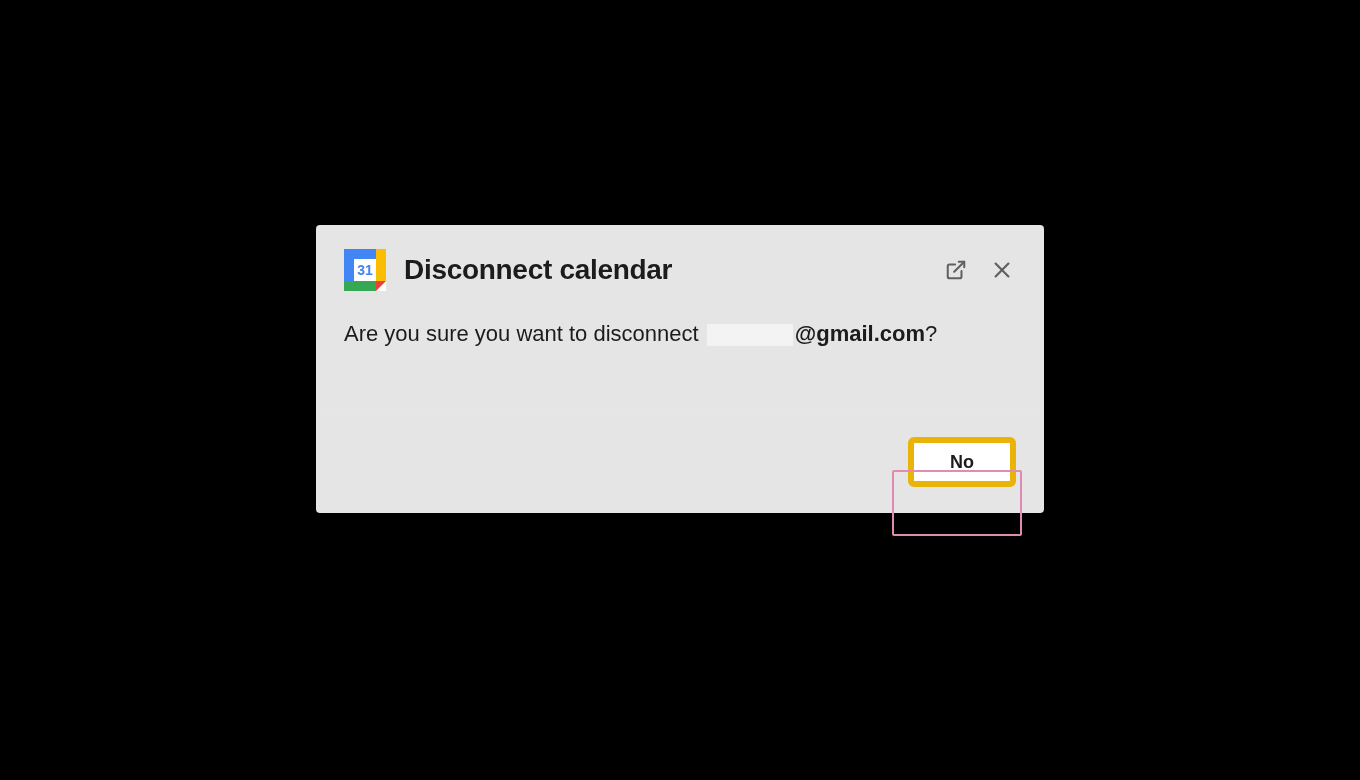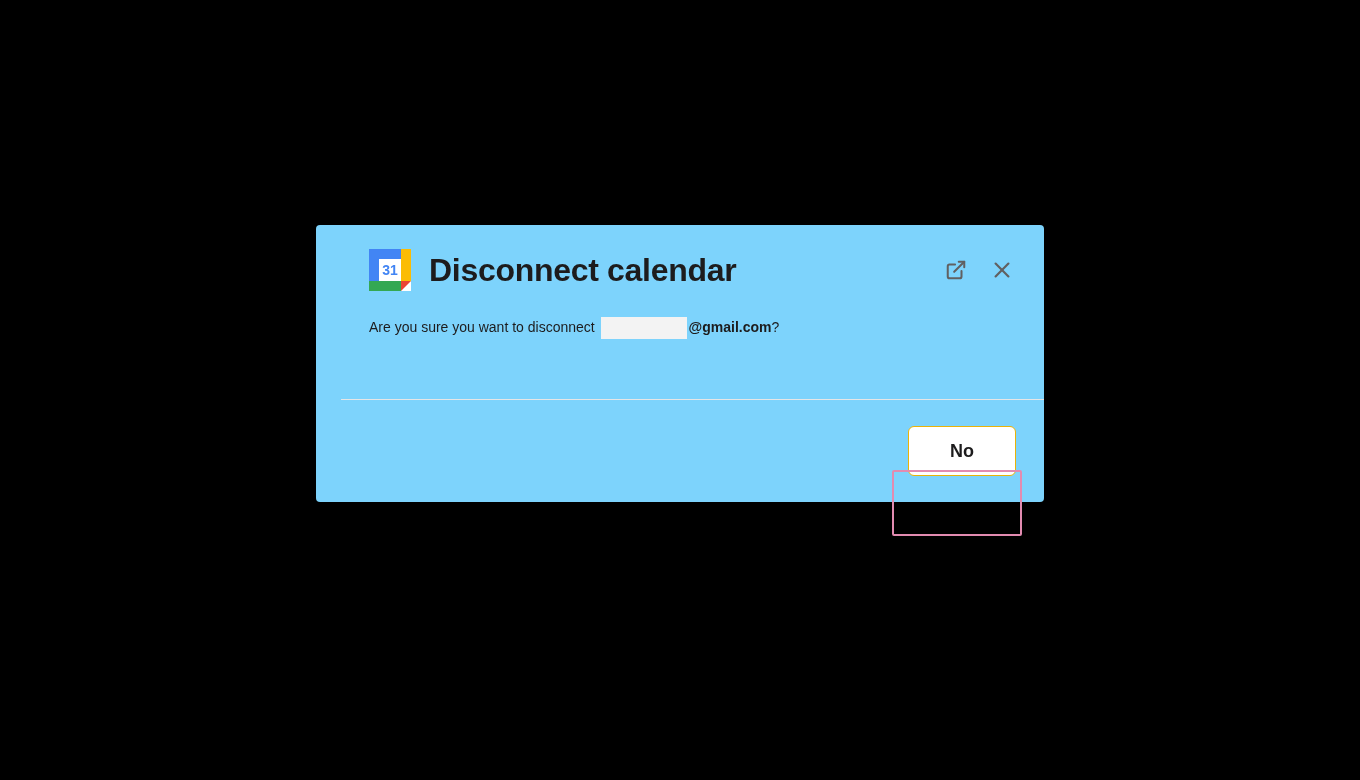--- a/index.html
+++ b/index.html
@@ -12,42 +12,41 @@
       height: 780px;
       background: #000;
       font-family: -apple-system, BlinkMacSystemFont, "Segoe UI", Helvetica, Arial, sans-serif;
       position: relative;
     }
     .modal {
       position: absolute;
       left: 316px;
       top: 225px;
       width: 728px;
-      background: #7dd3fc;
+      background: #e5e5e5;
       border-radius: 4px;
-      padding-left: 25px;
     }
     .modal-header {
       display: flex;
       align-items: center;
       padding: 24px 28px 18px 28px;
       gap: 18px;
     }
     .calendar-icon {
       width: 42px;
       height: 42px;
       position: relative;
       flex-shrink: 0;
     }
     .gcal-svg {
       width: 42px;
       height: 42px;
     }
     .modal-title {
-      font-size: 32px;
+      font-size: 28px;
       font-weight: 800;
       color: #1d1c1d;
       flex: 1;
       letter-spacing: -0.3px;
     }
     .header-actions {
       display: flex;
       gap: 18px;
       align-items: center;
     }
@@ -55,21 +54,21 @@
       width: 28px;
       height: 28px;
       display: flex;
       align-items: center;
       justify-content: center;
       cursor: pointer;
       color: #616061;
     }
     .modal-body {
       padding: 8px 28px 60px 28px;
-      font-size: 14px;
+      font-size: 22px;
       color: #1d1c1d;
       line-height: 1.5;
     }
     .body-text {
       display: inline;
     }
     .redacted {
       display: inline-block;
       width: 86px;
       height: 22px;
@@ -99,21 +98,21 @@
       font-size: 18px;
       font-weight: 700;
       cursor: pointer;
       display: flex;
       align-items: center;
       justify-content: center;
       padding: 0 28px;
     }
     .btn-secondary {
       background: #fff;
-      border: 1px solid #eab308;
+      border: 6px solid #eab308;
       color: #1d1c1d;
     }
     .btn-primary {
       background: #007a5a;
       border: 1px solid #007a5a;
       color: #fff;
     }
     .highlight-box {
       position: absolute;
       border: 2px solid #e28bb0;

